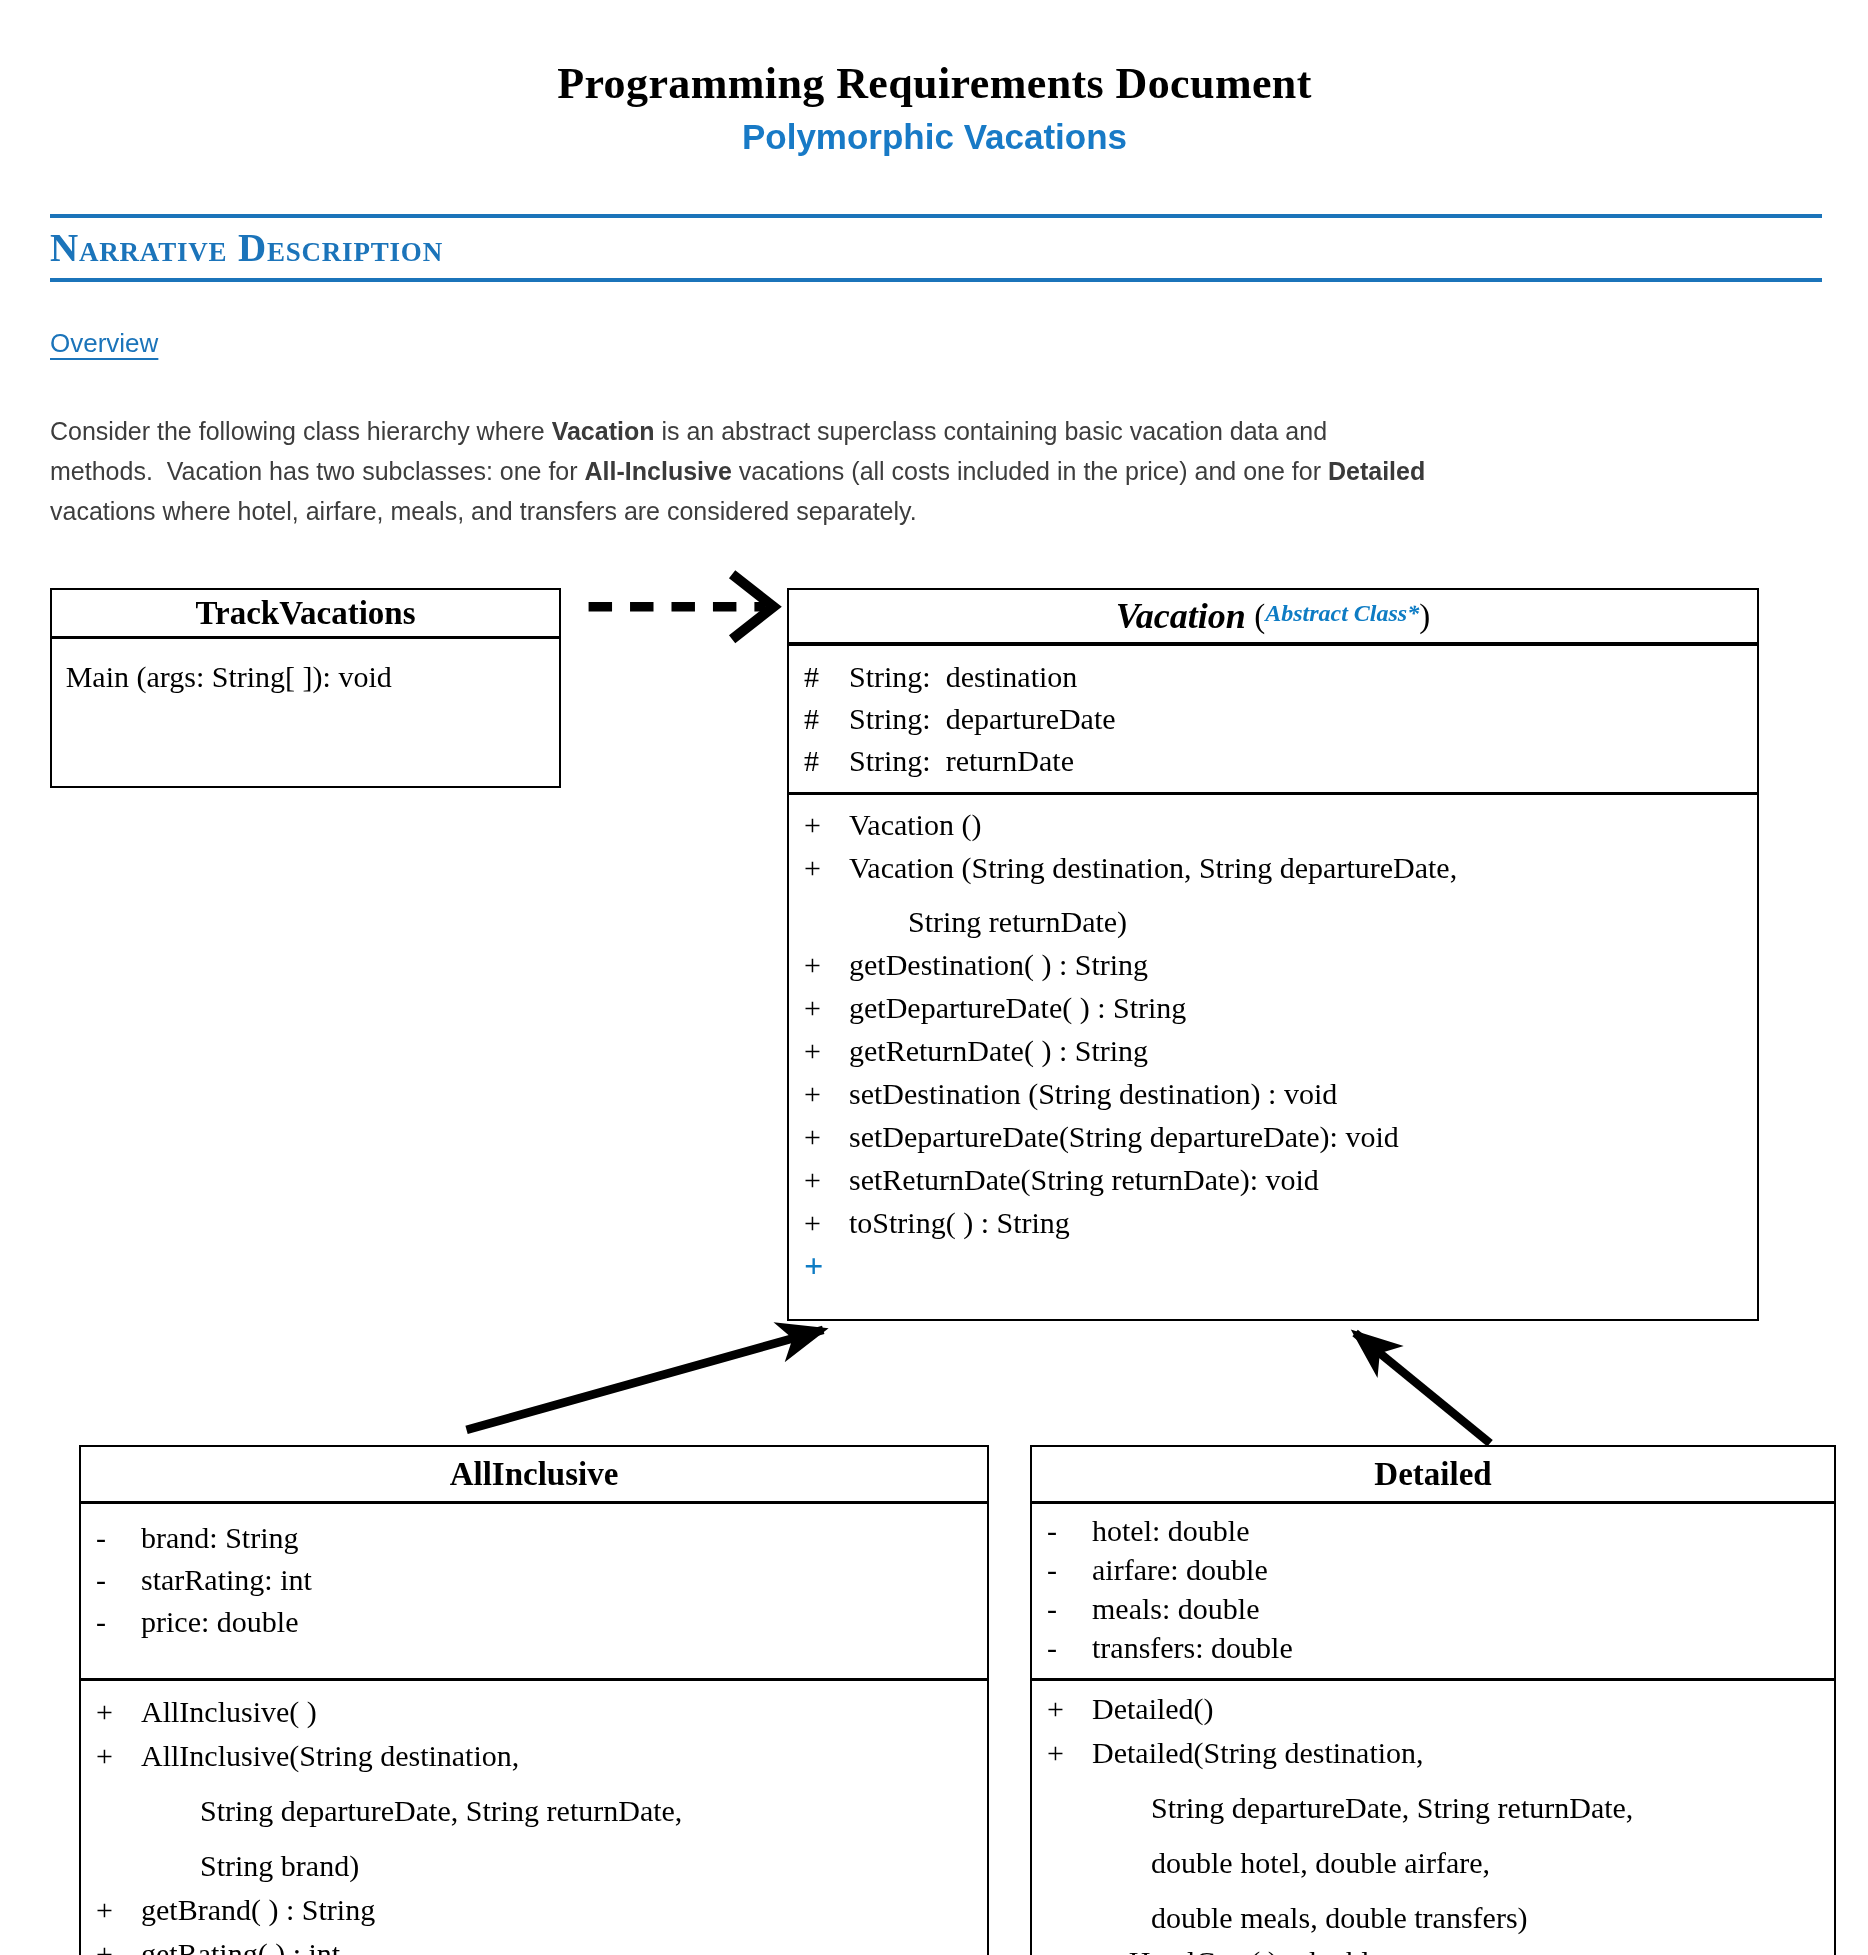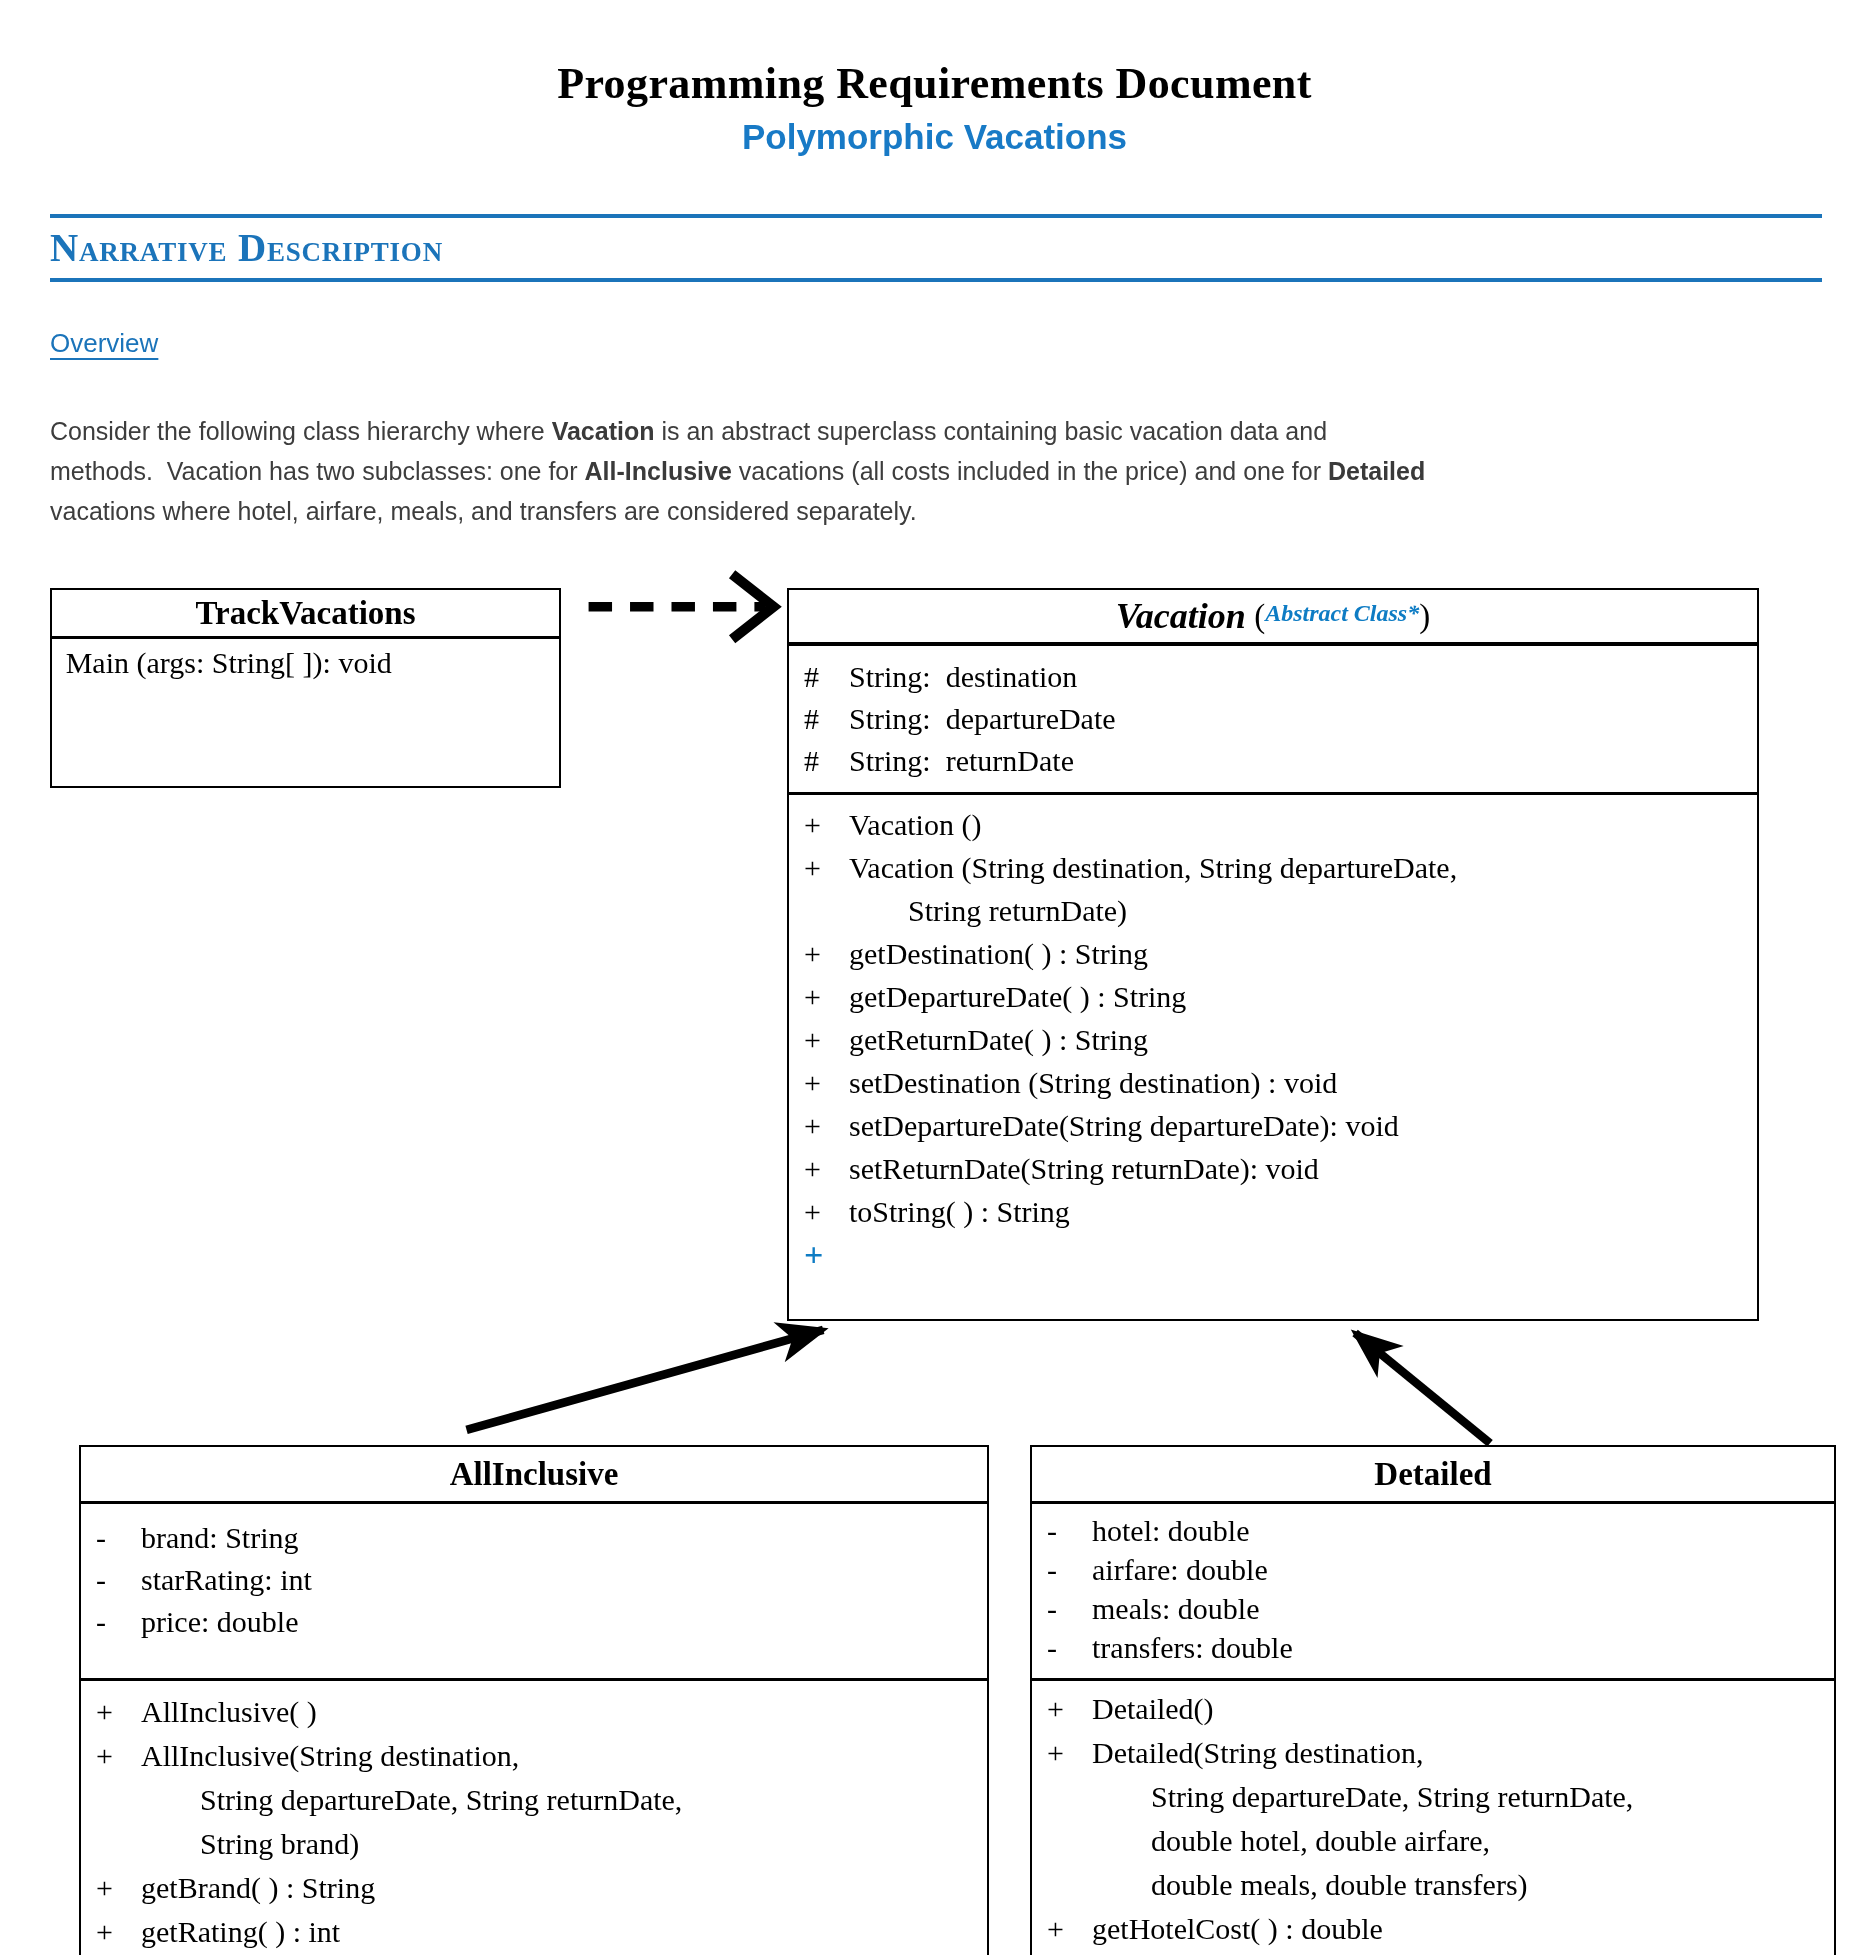--- a/index.html
+++ b/index.html
@@ -34,28 +34,28 @@
   .clsbox{position:absolute;border:2.7px solid #000;box-sizing:border-box;background:#fff;}
   .box-title{text-align:center;font-weight:bold;font-size:33px;
              display:flex;align-items:center;justify-content:center;}
   .tdiv{border-top:3.5px solid #000;}
   .tdiv-thick{border-top:4.7px solid #000;}
 
   
   .uline{display:flex;align-items:baseline;font-size:30px;}
   .uline .sign{flex:0 0 45px;padding-left:15px;box-sizing:content-box;}
   .uline .txt{white-space:pre;}
-  .uline.cont{padding-left:59px;}
+  .uline.cont{padding-left:59px;margin-top:11px;}
   .uline.cont .sign{visibility:hidden;}
   .uline.blue{color:#0e7cc4;font-weight:bold;font-size:34px;}
 
   
   #track{left:50px;top:588px;width:511px;height:200px;}
   #track .box-title{height:46px;}
-  #track .body{padding-top:7px;}
+  #track .body{padding-top:21px;}
   #track .uline .sign{flex:0 0 0px;padding-left:13.7px;}
 
   
   #vacation{left:787px;top:588px;width:972px;height:733px;}
   #vacation .box-title{height:52px;}
   .vt-main{font-style:italic;font-weight:bold;font-size:36px;}
   .vt-paren{font-size:33px;font-weight:normal;white-space:pre;}
   .vt-abs{font-style:italic;font-weight:bold;font-size:24px;color:#0e7cc4;position:relative;top:-2.3px;}
   #vacation .attrs{height:146px;padding-top:10.2px;box-sizing:border-box;}
   #vacation .attrs .uline{line-height:42px;}

